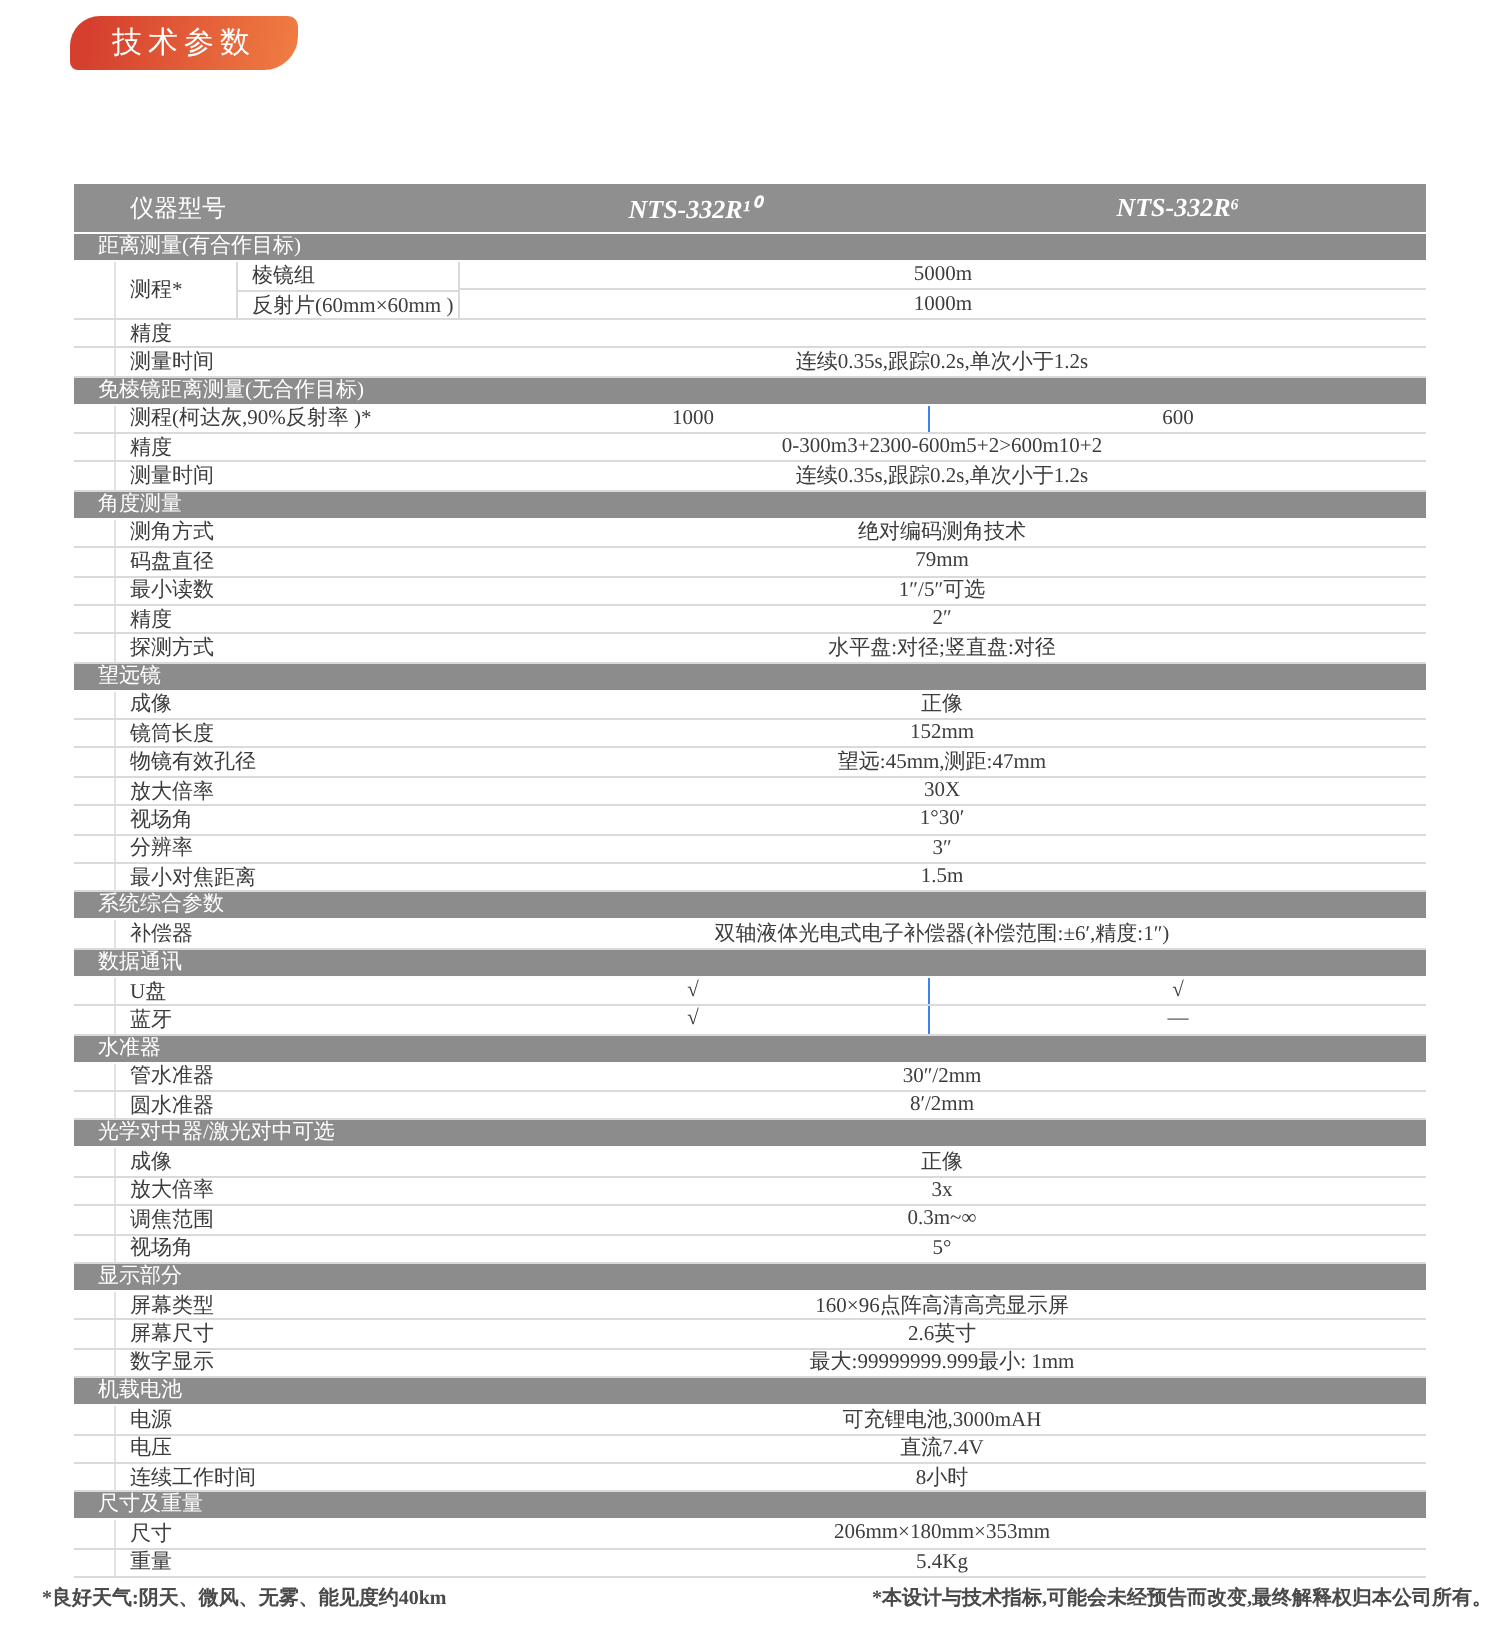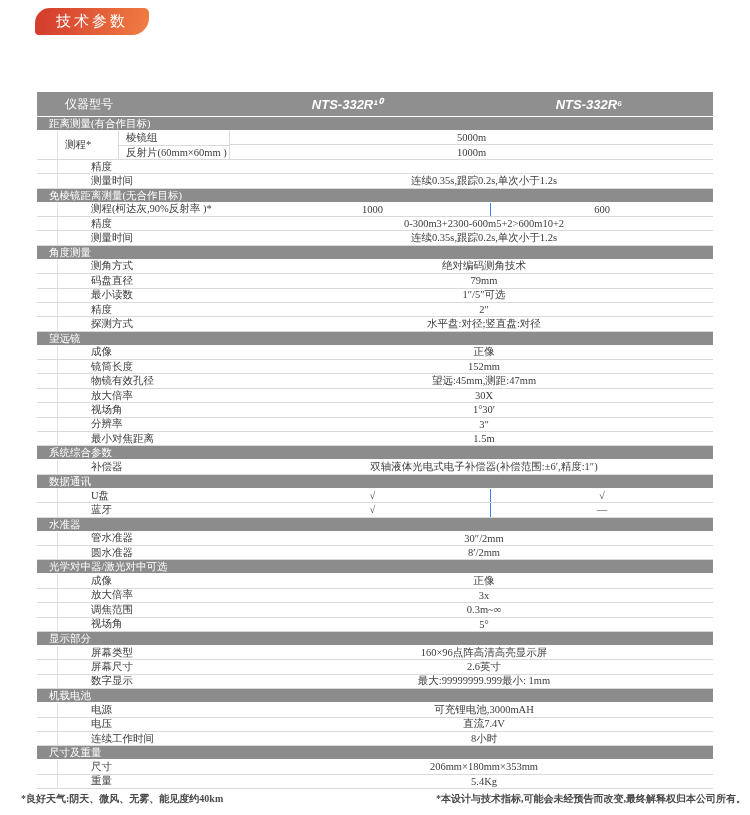--- a/index.html
+++ b/index.html
@@ -7,29 +7,29 @@
         font-family:"Liberation Serif","DejaVu Serif",serif;color:#3c3c3c;}
   .badge{position:absolute;left:35px;top:8px;width:114px;height:27px;
          background:linear-gradient(100deg,#d5402e 10%,#ef7a42 95%);
          border-radius:15px 5px 17px 4px;
          color:#fff;font-size:15px;letter-spacing:3px;
          display:flex;align-items:center;justify-content:center;}
   .table{position:absolute;left:37px;top:92px;width:676px;}
   .thead{height:25px;background:#8f8f8f;display:flex;align-items:center;color:#fff;
          border-bottom:1px solid #fff;box-sizing:border-box;}
   .thead-label{width:192px;padding-left:28px;box-sizing:border-box;font-size:12px;flex:none;}
-  .model{font-family:Liberation Sans, sans-serif;font-style:italic;font-weight:bold;font-size:13px;}
+  .model{font-family:Liberation Serif, serif;font-style:italic;font-weight:bold;font-size:13px;}
   .m1{width:236px;text-align:center;flex:none;}
   .m2{flex:1;text-align:center;}
   .sec-bar{height:14px;background:#8c8c8c;color:#fff;font-size:10.5px;line-height:13px;
            padding-left:12px;box-sizing:border-box;border-bottom:1px solid #fdfdfd;}
   .row{display:flex;height:14.4px;border-bottom:1px solid #dadada;box-sizing:border-box;
        align-items:center;font-size:10.5px;}
   .indent{width:21px;align-self:stretch;border-right:1px solid #e3e3e3;box-sizing:border-box;flex:none;}
-  .label{width:171px;padding-left:7px;box-sizing:border-box;flex:none;white-space:nowrap;margin-left:26px;}
+  .label{width:171px;padding-left:7px;box-sizing:border-box;flex:none;white-space:nowrap;}
   .value{flex:1;text-align:center;white-space:nowrap;}
   .v1{width:236px;flex:none;align-self:stretch;border-right:1px solid #3b82f6;box-sizing:border-box;
       display:flex;align-items:center;justify-content:center;}
   .v2{flex:1;text-align:center;}
   .grow{display:flex;height:28.8px;border-bottom:1px solid #dadada;box-sizing:border-box;font-size:10.5px;}
   .glabel{width:171px;flex:none;display:flex;align-items:flex-start;box-sizing:border-box;}
   .glabel-inner{width:62px;padding-left:7px;box-sizing:border-box;align-self:stretch;
       display:flex;align-items:center;border-right:1px solid #dadada;}
   .glabel-sub{flex:1;align-self:stretch;display:flex;flex-direction:column;}
   .subcol{flex:1;display:flex;flex-direction:column;}

